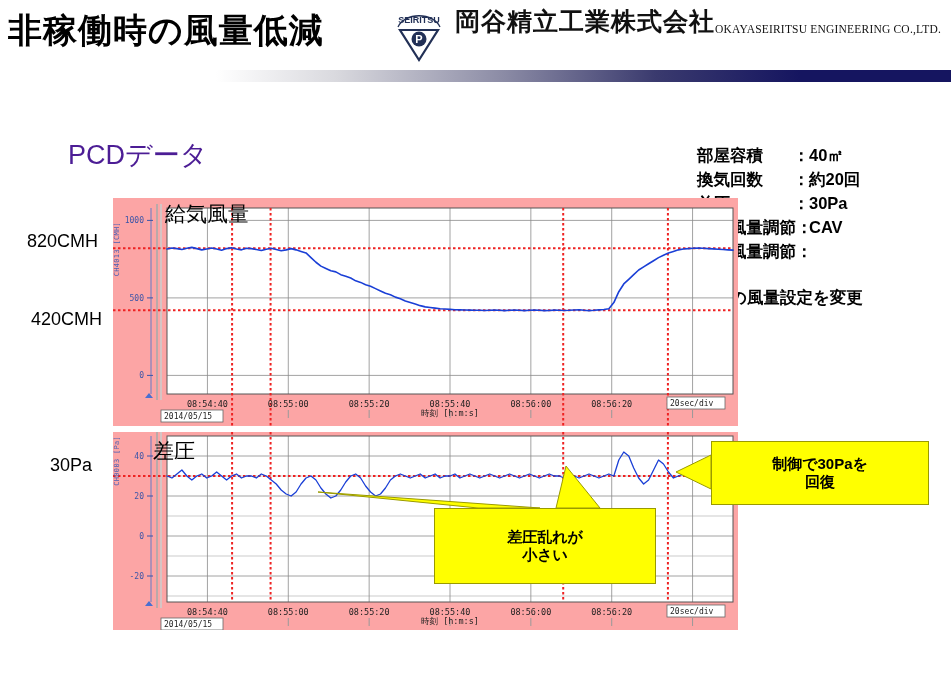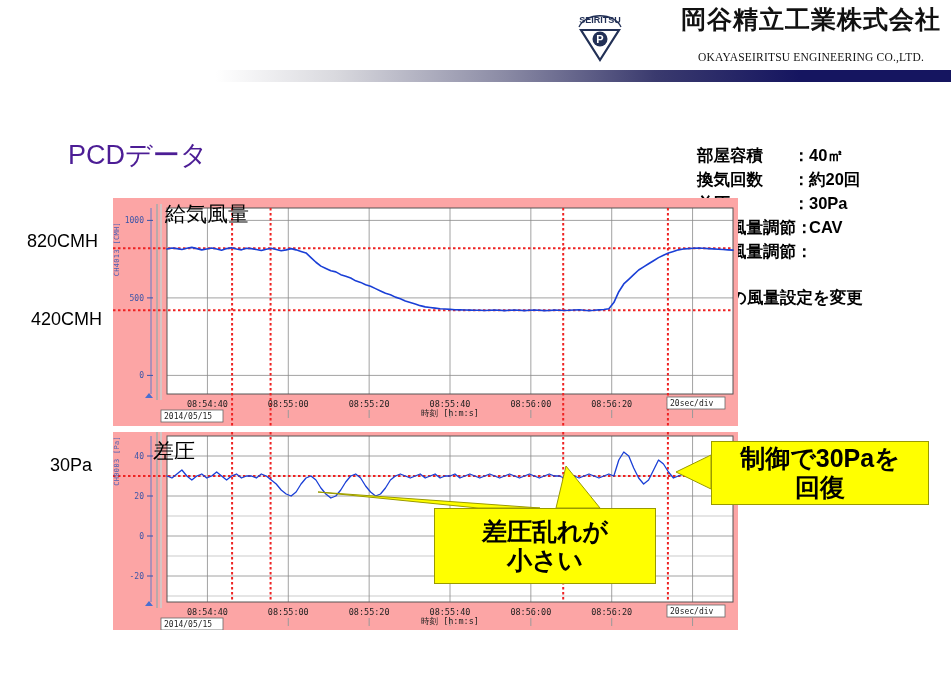--- a/index.html
+++ b/index.html
@@ -8,23 +8,23 @@
     font-family:"Liberation Sans","DejaVu Sans",sans-serif;
     overflow:hidden;position:relative;
   }
   
   #header{position:absolute;left:0;top:0;width:951px;height:84px;}
   #slide-title{
     position:absolute;left:8px;top:8px;
     font-size:34px;font-weight:700;color:#000;letter-spacing:1px;
     white-space:nowrap;
   }
-  #logo-block{position:absolute;right:10px;top:6px;display:flex;align-items:flex-start;gap:45px;}
+  #logo-block{position:absolute;right:10px;top:6px;display:flex;align-items:flex-start;}
   #logo-mark{width:56px;height:58px;position:relative;flex:0 0 auto;margin-right:8px;}
-  #logo-text-wrap{display:flex;flex-direction:column;align-items:center;}
+  #logo-text-wrap{display:flex;flex-direction:row;align-items:flex-end;}
   #company-jp{font-size:25px;font-weight:700;color:#111;line-height:1.1;letter-spacing:1px;white-space:nowrap;}
   #company-en{font-size:11.5px;font-family:"Liberation Serif","DejaVu Serif",serif;color:#111;letter-spacing:.2px;white-space:nowrap;margin-top:17px;}
   #header-bar-grad{position:absolute;left:0;top:70px;width:800px;height:12px;
      background:linear-gradient(to right,#ffffff 0%,#ffffff 27%,#d9d9de 42%,#8b8ba5 63%,#3a3a6e 82%,#151560 100%);}
   #header-bar-solid{position:absolute;left:800px;top:70px;width:151px;height:12px;background:#151560;}
 
   
   #pcd-title{position:absolute;left:68px;top:137px;font-size:27px;font-weight:400;color:#4c1d95;white-space:nowrap;}
 
   
@@ -54,29 +54,30 @@
   .axis-name{
     position:absolute;color:#4a5fb4;font-size:7px;letter-spacing:.3px;
     writing-mode:vertical-rl;transform:rotate(180deg);white-space:nowrap;
     font-family:"DejaVu Sans Mono","Liberation Mono",monospace;
   }
 
   .series-label{position:absolute;font-size:21px;font-weight:400;color:#000;white-space:nowrap;}
 
   
   .callout{position:absolute;background:#ffff00;border:1px solid #9a9a00;
-    font-size:25px;font-weight:700;color:#000;text-align:center;line-height:1.18;
+    font-size:15px;font-weight:700;color:#000;text-align:center;line-height:1.18;
     display:flex;align-items:center;justify-content:center;}
   #callout-right{left:711px;top:441px;width:216px;height:62px;}
   #callout-mid{left:434px;top:508px;width:220px;height:74px;}
 </style>
 </head>
 <body>
 
 <div id="header">
+  <div id="slide-title">非稼働時の風量低減</div>
 
   <div id="logo-block">
     <div id="logo-mark">
       <svg width="56" height="58" viewBox="0 0 56 58">
         <path d="M7 21 A22 16 0 0 1 49 21" fill="none" stroke="#223056" stroke-width="1.3"></path>
         <text x="28" y="17" font-size="9" font-weight="700" fill="#223056" font-family="Liberation Sans, sans-serif" text-anchor="middle" transform="rotate(0 28 17)">SEIRITSU</text>
         <polygon points="9,24 47,24 28,54" fill="none" stroke="#223056" stroke-width="2.2"></polygon>
         <circle cx="28" cy="33" r="7.5" fill="#223056"></circle>
         <text x="28" y="37" font-size="11" font-weight="700" fill="#ffffff" font-family="Liberation Sans, sans-serif" text-anchor="middle">P</text>
       </svg>

